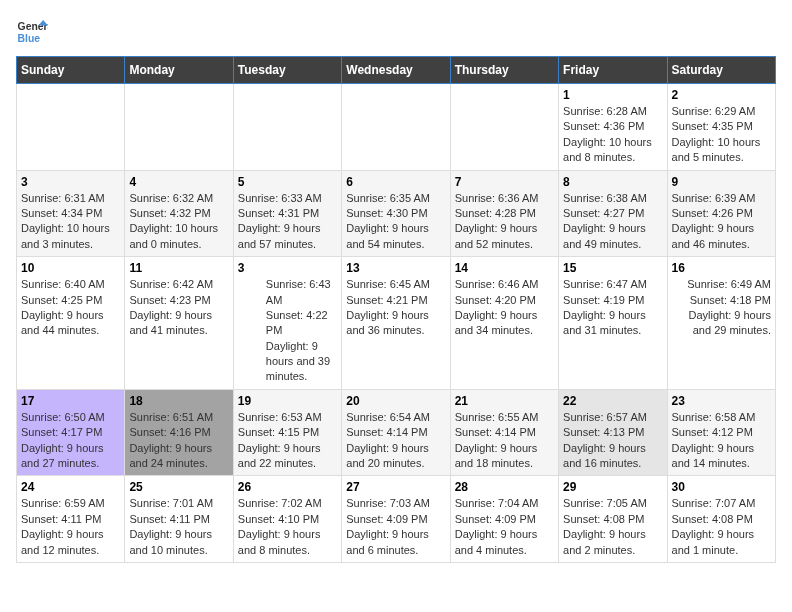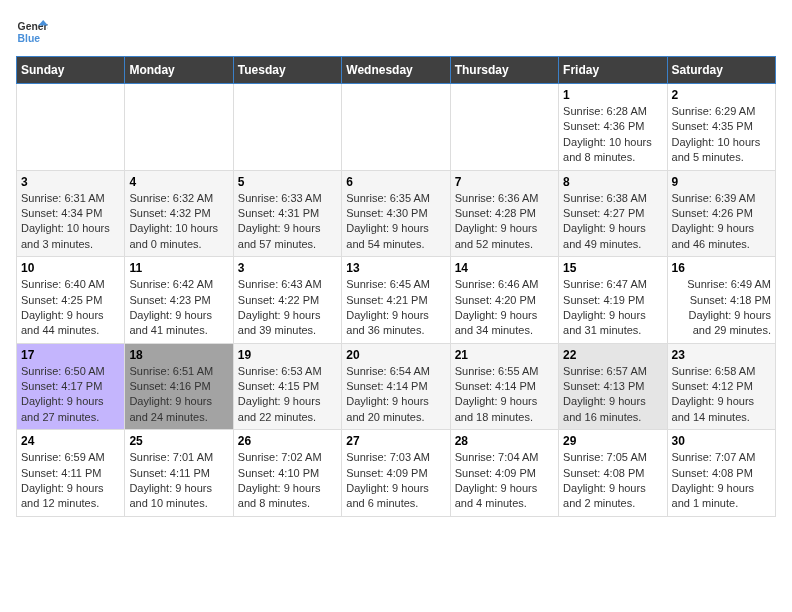--- a/index.html
+++ b/index.html
@@ -187,21 +187,21 @@
 Daylight: 9 hours and 44 minutes.</div>
         </td>
         <td>
           <span class="day-num">11</span>
           <div class="day-info" style="white-space: pre-line;">Sunrise: 6:42 AM
 Sunset: 4:23 PM
 Daylight: 9 hours and 41 minutes.</div>
         </td>
         <td>
           <span class="day-num">3</span>
-          <div class="day-info" style="white-space: pre-line;">Sunrise: 6:43 AM
+          <div class="day-info" style="white-space: pre-line; margin-left: 28px;">Sunrise: 6:43 AM
 Sunset: 4:22 PM
 Daylight: 9 hours and 39 minutes.</div>
         </td>
         <td>
           <span class="day-num">13</span>
           <div class="day-info" style="white-space: pre-line;">Sunrise: 6:45 AM
 Sunset: 4:21 PM
 Daylight: 9 hours and 36 minutes.</div>
         </td>
         <td>

